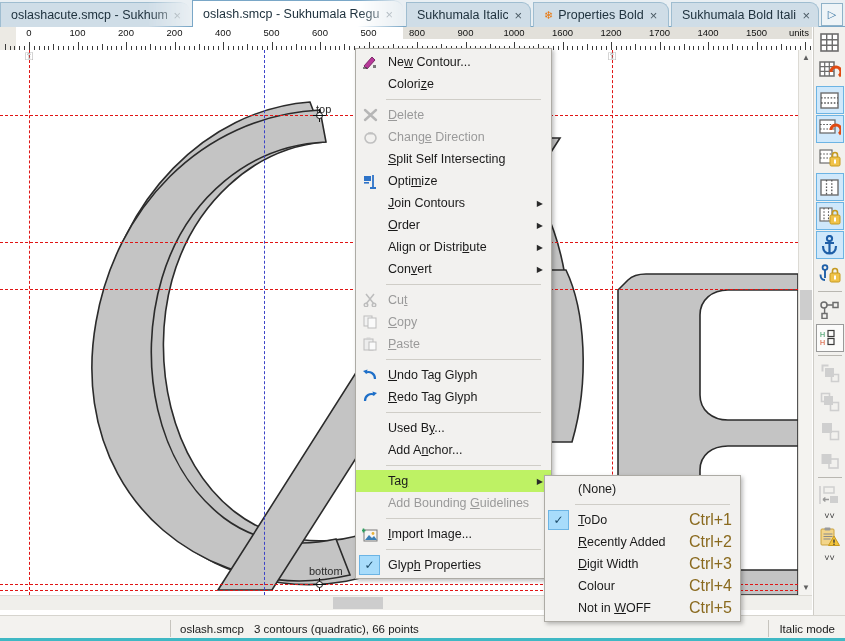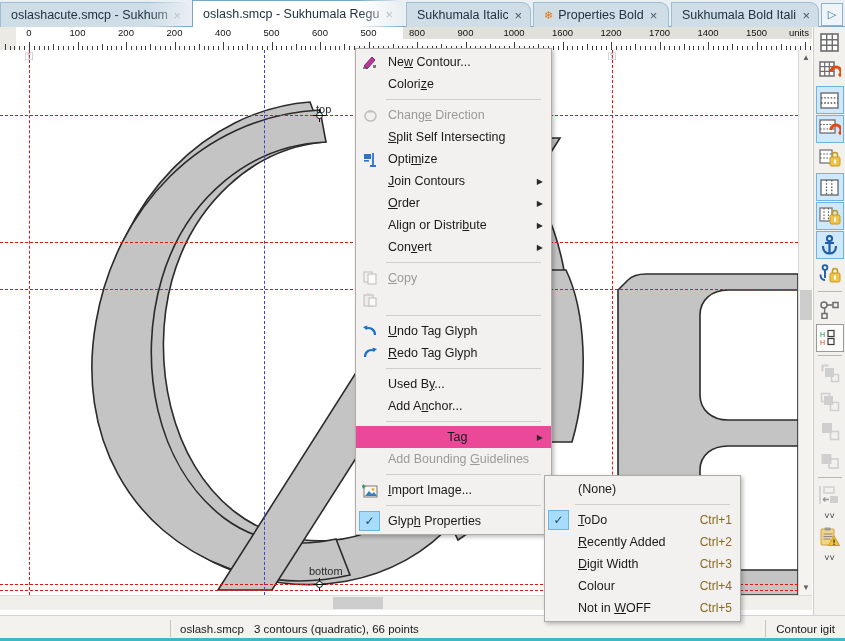--- a/index.html
+++ b/index.html
@@ -88,23 +88,23 @@
            background:#f2f1ef;border:1px solid #adaba5;
            box-shadow:2px 2px 4px rgba(0,0,0,.25);z-index:60;padding:2px 0;
            box-sizing:border-box;}
   #submenu{position:absolute;left:544px;top:475px;width:197px;
            background:#f2f1ef;border:1px solid #adaba5;
            box-shadow:2px 2px 4px rgba(0,0,0,.25);z-index:70;padding:2px 0;
            box-sizing:border-box;}
   .mi{position:relative;height:22px;display:flex;align-items:center;
       font-size:12.5px;color:#1a1a1a;padding-left:32px;padding-right:8px;}
   .mi.dis{color:#9a9a9a;}
-  .mi.hl{background:#ec4899;text-align:center;}
+  .mi.hl{background:#bef264;}
   .mi .label{flex:1;white-space:nowrap;}
-  .mi .accel{color:#8a6a1e;font-size:12px;margin-left:12px;white-space:nowrap;}
+  .mi .accel{color:#8a6a1e;font-size:16px;margin-left:12px;white-space:nowrap;}
   .mi .arrow{margin-left:10px;color:#2a2a2a;font-size:8px;}
   .msep{height:1px;background:#cfcdc7;margin:4px 10px 4px 30px;}
   .mi .ico{position:absolute;left:4px;top:2px;width:20px;height:18px;
            display:flex;align-items:center;justify-content:center;font-size:13px;}
   .mi .chk{position:absolute;left:3px;top:1px;width:21px;height:20px;
            background:#a8dcfb;border:1px solid #6cb4e4;box-sizing:border-box;
            display:flex;align-items:center;justify-content:center;
            color:#1a4a68;font-size:12px;}
   .mi u{text-decoration:underline;}
   #submenu .mi{padding-left:33px;}
@@ -540,20 +540,28 @@
       </span>
       <span class="label">Ne<u>w</u> Contour...</span>
     </div>
 
     <div class="mi">
       <span class="label">Colori<u>z</u>e</span>
     </div>
 
     <div class="msep"></div>
 
+    <div class="mi dis">
+      <span class="ico">
+        <svg width="15" height="14">
+            <path d="M2 2 L13 12 M13 2 L2 12" stroke="#b6b6b6" stroke-width="2.4" stroke-linecap="round"></path>
+          </svg>
+      </span>
+      <span class="label"><u>D</u>elete</span>
+    </div>
 
     <div class="mi dis">
       <span class="ico">
         <svg width="15" height="14">
             <ellipse cx="7.5" cy="8" rx="5.5" ry="5" fill="none" stroke="#c0c0c0" stroke-width="1.6"></ellipse>
             <path d="M5 2.5h5v2h-5z" fill="#c0c0c0"></path>
           </svg>
       </span>
       <span class="label">Chang<u>e</u> Direction</span>
     </div>
@@ -588,39 +596,50 @@
       <span class="arrow">▶</span>
     </div>
 
     <div class="mi">
       <span class="label">Con<u>v</u>ert</span>
       <span class="arrow">▶</span>
     </div>
 
     <div class="msep"></div>
 
+    <div class="mi dis">
+      <span class="ico">
+        <svg width="15" height="14">
+            <path d="M3 1 L11 11 M11 1 L3 11" stroke="#bdbdbd" stroke-width="1.5"></path>
+            <circle cx="3" cy="12" r="1.8" fill="none" stroke="#bdbdbd" stroke-width="1.4"></circle>
+            <circle cx="11" cy="12" r="1.8" fill="none" stroke="#bdbdbd" stroke-width="1.4"></circle>
+          </svg>
+      </span>
+      <span class="label">Cu<u>t</u></span>
+    </div>
 
     <div class="mi dis">
       <span class="ico">
         <svg width="15" height="14">
             <rect x="1" y="1" width="8" height="10" fill="#f2f2f2" stroke="#bdbdbd"></rect>
             <rect x="5" y="3" width="8" height="10" fill="#fafafa" stroke="#bdbdbd"></rect>
           </svg>
       </span>
       <span class="label"><u>C</u>opy</span>
     </div>
 
     <div class="mi dis">
       <span class="ico">
         <svg width="15" height="14">
             <rect x="1" y="2" width="9" height="11" fill="#ededed" stroke="#bdbdbd"></rect>
             <rect x="3.5" y="0.5" width="4" height="2.5" fill="#d2d2d2"></rect>
             <rect x="6" y="5" width="7" height="8" fill="#fafafa" stroke="#bdbdbd"></rect>
           </svg>
       </span>
+      <span class="label"><u>P</u>aste</span>
     </div>
 
     <div class="msep"></div>
 
     <div class="mi">
       <span class="ico">
         <svg width="16" height="14">
             <path d="M13 11 C13 5 8 3 3.5 4.5" fill="none" stroke="#1e6fc8" stroke-width="2.2"></path>
             <path d="M1 3l4.5-1.5 -1 4.6z" fill="#1e6fc8"></path>
           </svg>
@@ -709,17 +728,17 @@
     </div>
   </div>
 
   <div id="status">
     <div style="width:170px;"></div>
     <div class="sep"></div>
     <div style="padding-left:9px;">oslash.smcp</div>
     <div style="padding-left:10px;">3 contours (quadratic), 66 points</div>
     <div style="flex:1;"></div>
     <div class="sep"></div>
-    <div style="padding:0 10px;">Contour igit</div>
+    <div style="padding:0 10px;">Italic mode</div>
   </div>
   <div id="bottomline"></div>
 
 </div>
 
 </body></html>

